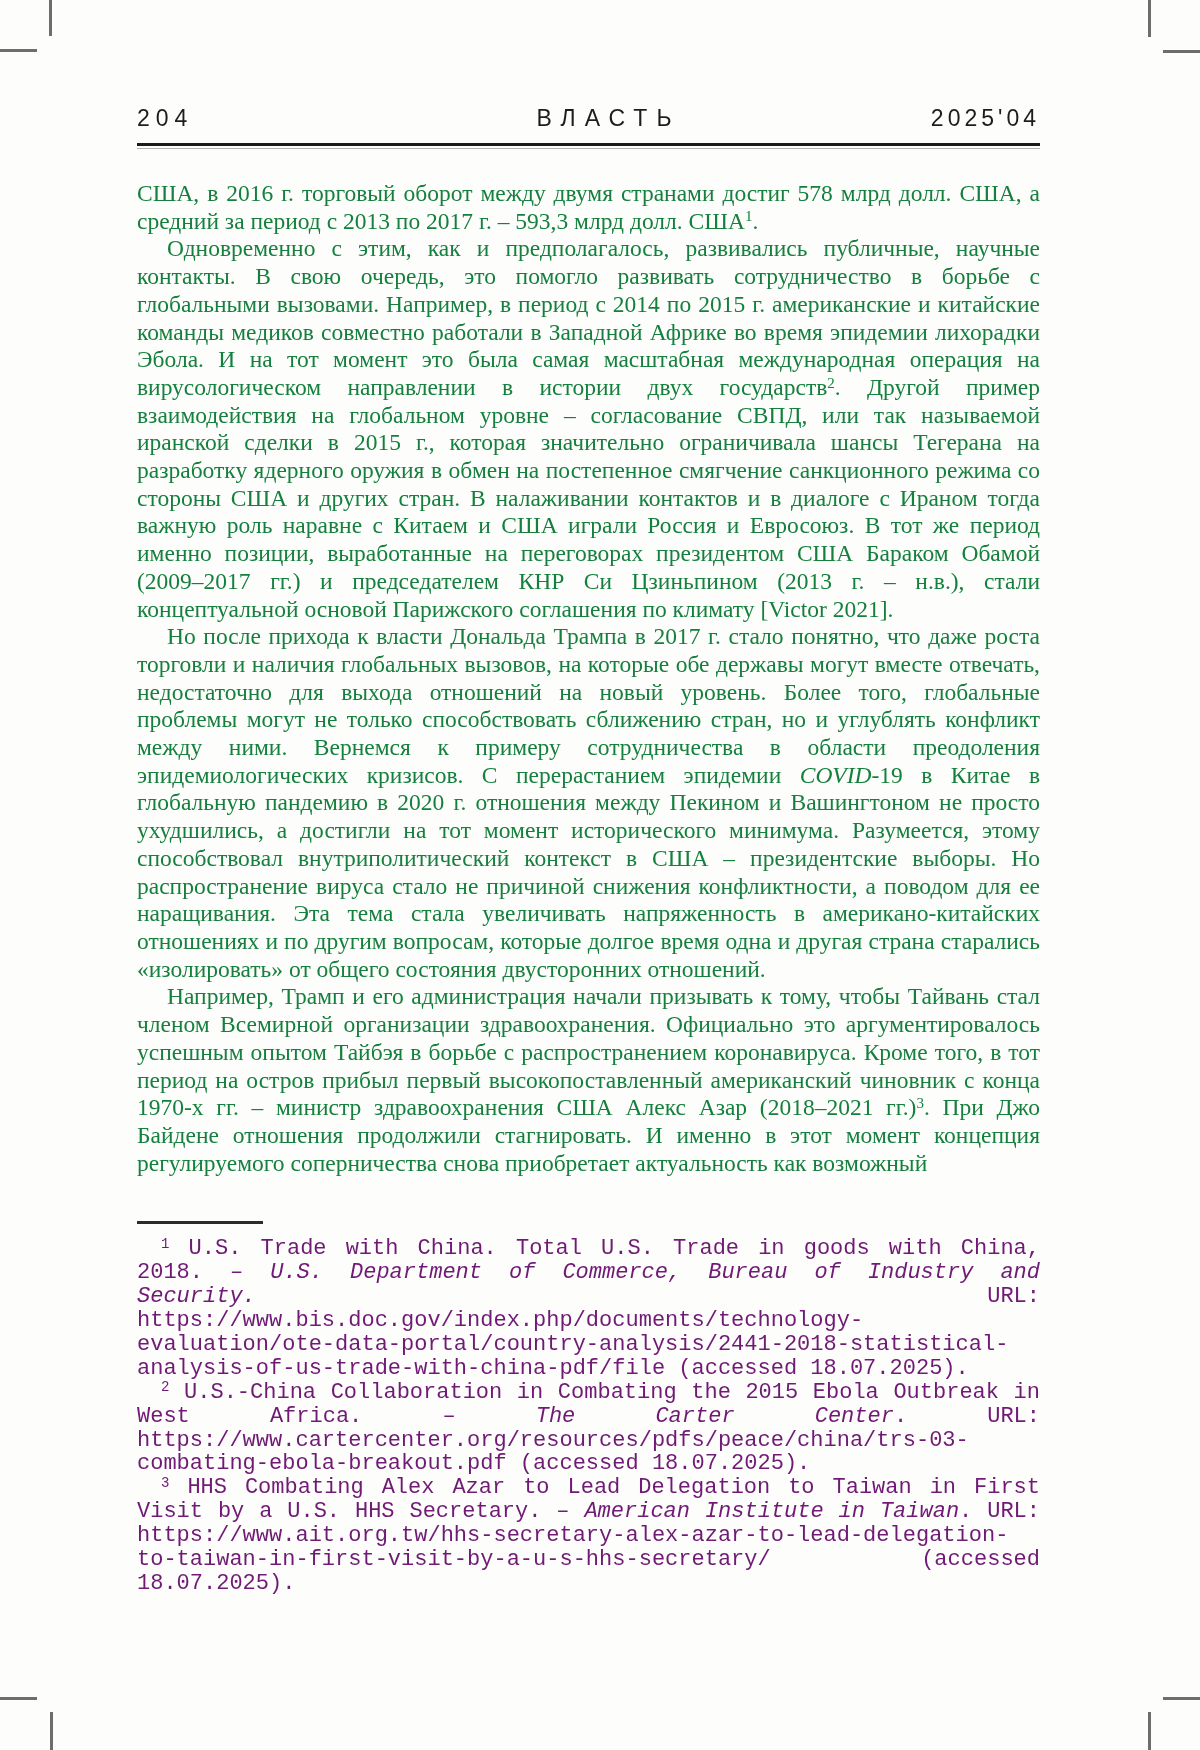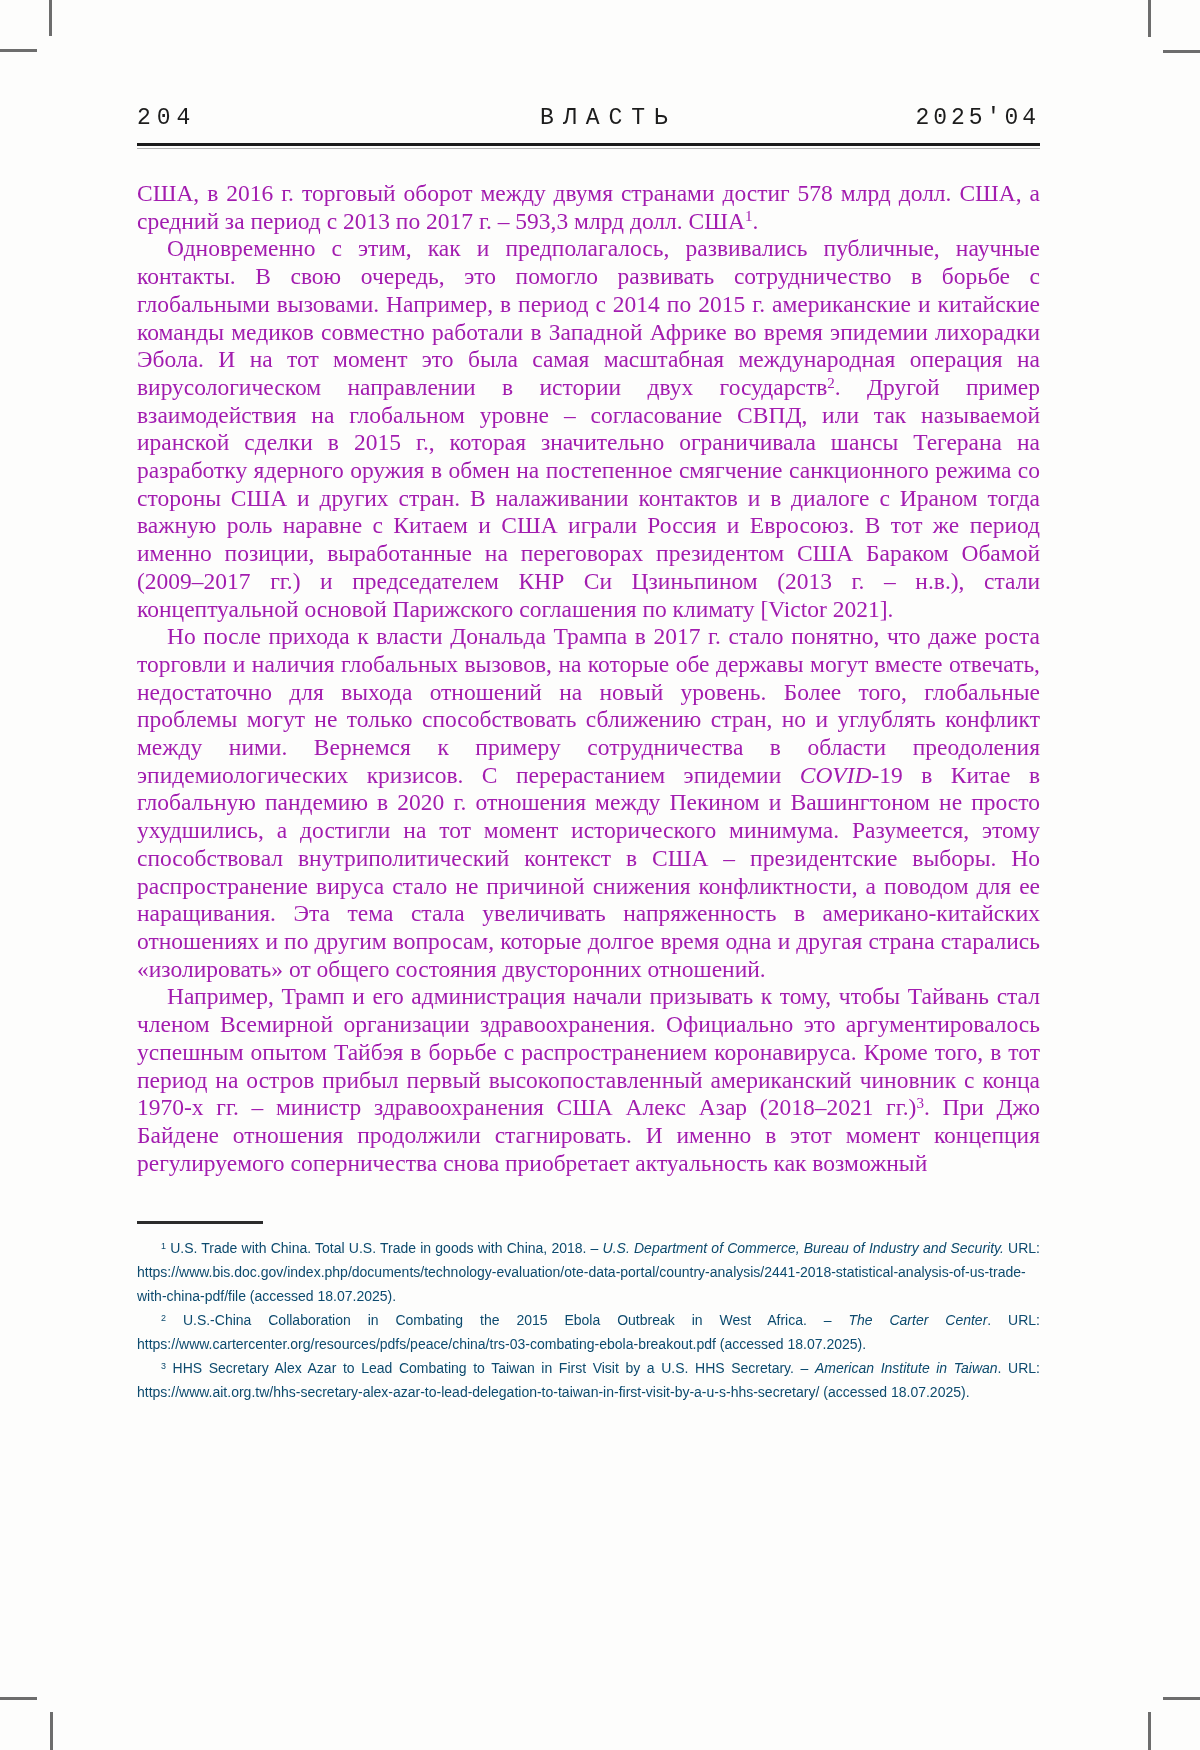--- a/index.html
+++ b/index.html
@@ -26,21 +26,21 @@
   .content {
     position: absolute;
     left: 137px;
     top: 104px;
     width: 903px;
   }
 
   
   .running-head {
     position: relative;
-    font-family: Liberation Mono, monospace;
+    font-family: Liberation Sans, sans-serif;
     font-size: 23px;
     line-height: 28px;
     color: #1d1d1d;
     padding-bottom: 11px;
   }
   .rh-left  { letter-spacing: 6px; }
   .rh-center{
     position: absolute; left: 50%; transform: translateX(-50%);
     letter-spacing: 9px;
     margin-left: 20px;
@@ -49,21 +49,21 @@
   .head-rule      { height: 3px; background: #1b1b1b; }
   .head-rule-echo { height: 1px; background: #b3b3b3; margin-top: 2px; }
 
   
   .bodytext {
     margin-top: 31px;
     font-family: "Liberation Serif", "DejaVu Serif", serif;
     font-size: 23.5px;
     line-height: 27.7px;
     text-align: justify;
-    color: #a21caf;
+    color: #15803d;
   }
   .para { margin: 0; text-indent: 30px; hyphens: auto; }
   .para.continued { text-indent: 0; }
 
   sup.fnref {
     font-size: 64%;
     line-height: 0;
     vertical-align: baseline;
     position: relative;
     top: -0.48em;
@@ -71,26 +71,26 @@
 
   
   .fn-sep {
     margin-top: 44px;
     width: 126px;
     height: 3px;
     background: #2b2b2b;
   }
   .footnotes {
     margin-top: 13px;
-    font-family: Liberation Sans, sans-serif;
-    font-size: 14px;
+    font-family: Liberation Mono, monospace;
+    font-size: 22px;
     line-height: 23.9px;
     text-align: justify;
     overflow-wrap: break-word;
-    color: #0c4a6e;
+    color: #701a75;
   }
   .fn { margin: 0; text-indent: 24px; }
   .fn .src { font-style: italic; }
 </style>
 </head>
 <body>
 
 <div class="page">
 
   <div class="crop tl-v"></div>
@@ -124,18 +124,18 @@
 
     </div>
 
     <div class="fn-sep"></div>
     <div class="footnotes">
 
       <p class="fn" lang="en"><sup class="fnref">1</sup><span> U.S. Trade with China. Total U.S. Trade in goods with China, 2018. – </span><span class="src">U.S. Department of Commerce, Bureau of Industry and Security.</span><span> URL: https://www.bis.doc.gov/index.php/documents/technology-evaluation/ote-data-portal/country-analysis/2441-2018-statistical-analysis-of-us-trade-with-china-pdf/file (accessed 18.07.2025).</span></p>
 
       <p class="fn" lang="en"><sup class="fnref">2</sup><span> U.S.-China Collaboration in Combating the 2015 Ebola Outbreak in West Africa. – </span><span class="src">The Carter Center</span><span>. URL: https://www.cartercenter.org/resources/pdfs/peace/china/trs-03-combating-ebola-breakout.pdf (accessed 18.07.2025).</span></p>
 
-      <p class="fn" lang="en"><sup class="fnref">3</sup><span> HHS Secretary Alex Azar to Lead Combating to Taiwan in First Visit by a U.S. HHS Secretary. – </span><span class="src">American Institute in Taiwan</span><span>. URL: https://www.ait.org.tw/hhs-secretary-alex-azar-to-lead-delegation-to-taiwan-in-first-visit-by-a-u-s-hhs-secretary/ (accessed 18.07.2025).</span></p>
+      <p class="fn" lang="en"><sup class="fnref">3</sup><span> HHS Combating Alex Azar to Lead Delegation to Taiwan in First Visit by a U.S. HHS Secretary. – </span><span class="src">American Institute in Taiwan</span><span>. URL: https://www.ait.org.tw/hhs-secretary-alex-azar-to-lead-delegation-to-taiwan-in-first-visit-by-a-u-s-hhs-secretary/ (accessed 18.07.2025).</span></p>
 
     </div>
 
   </div>
 </div>
 
 </body></html>

